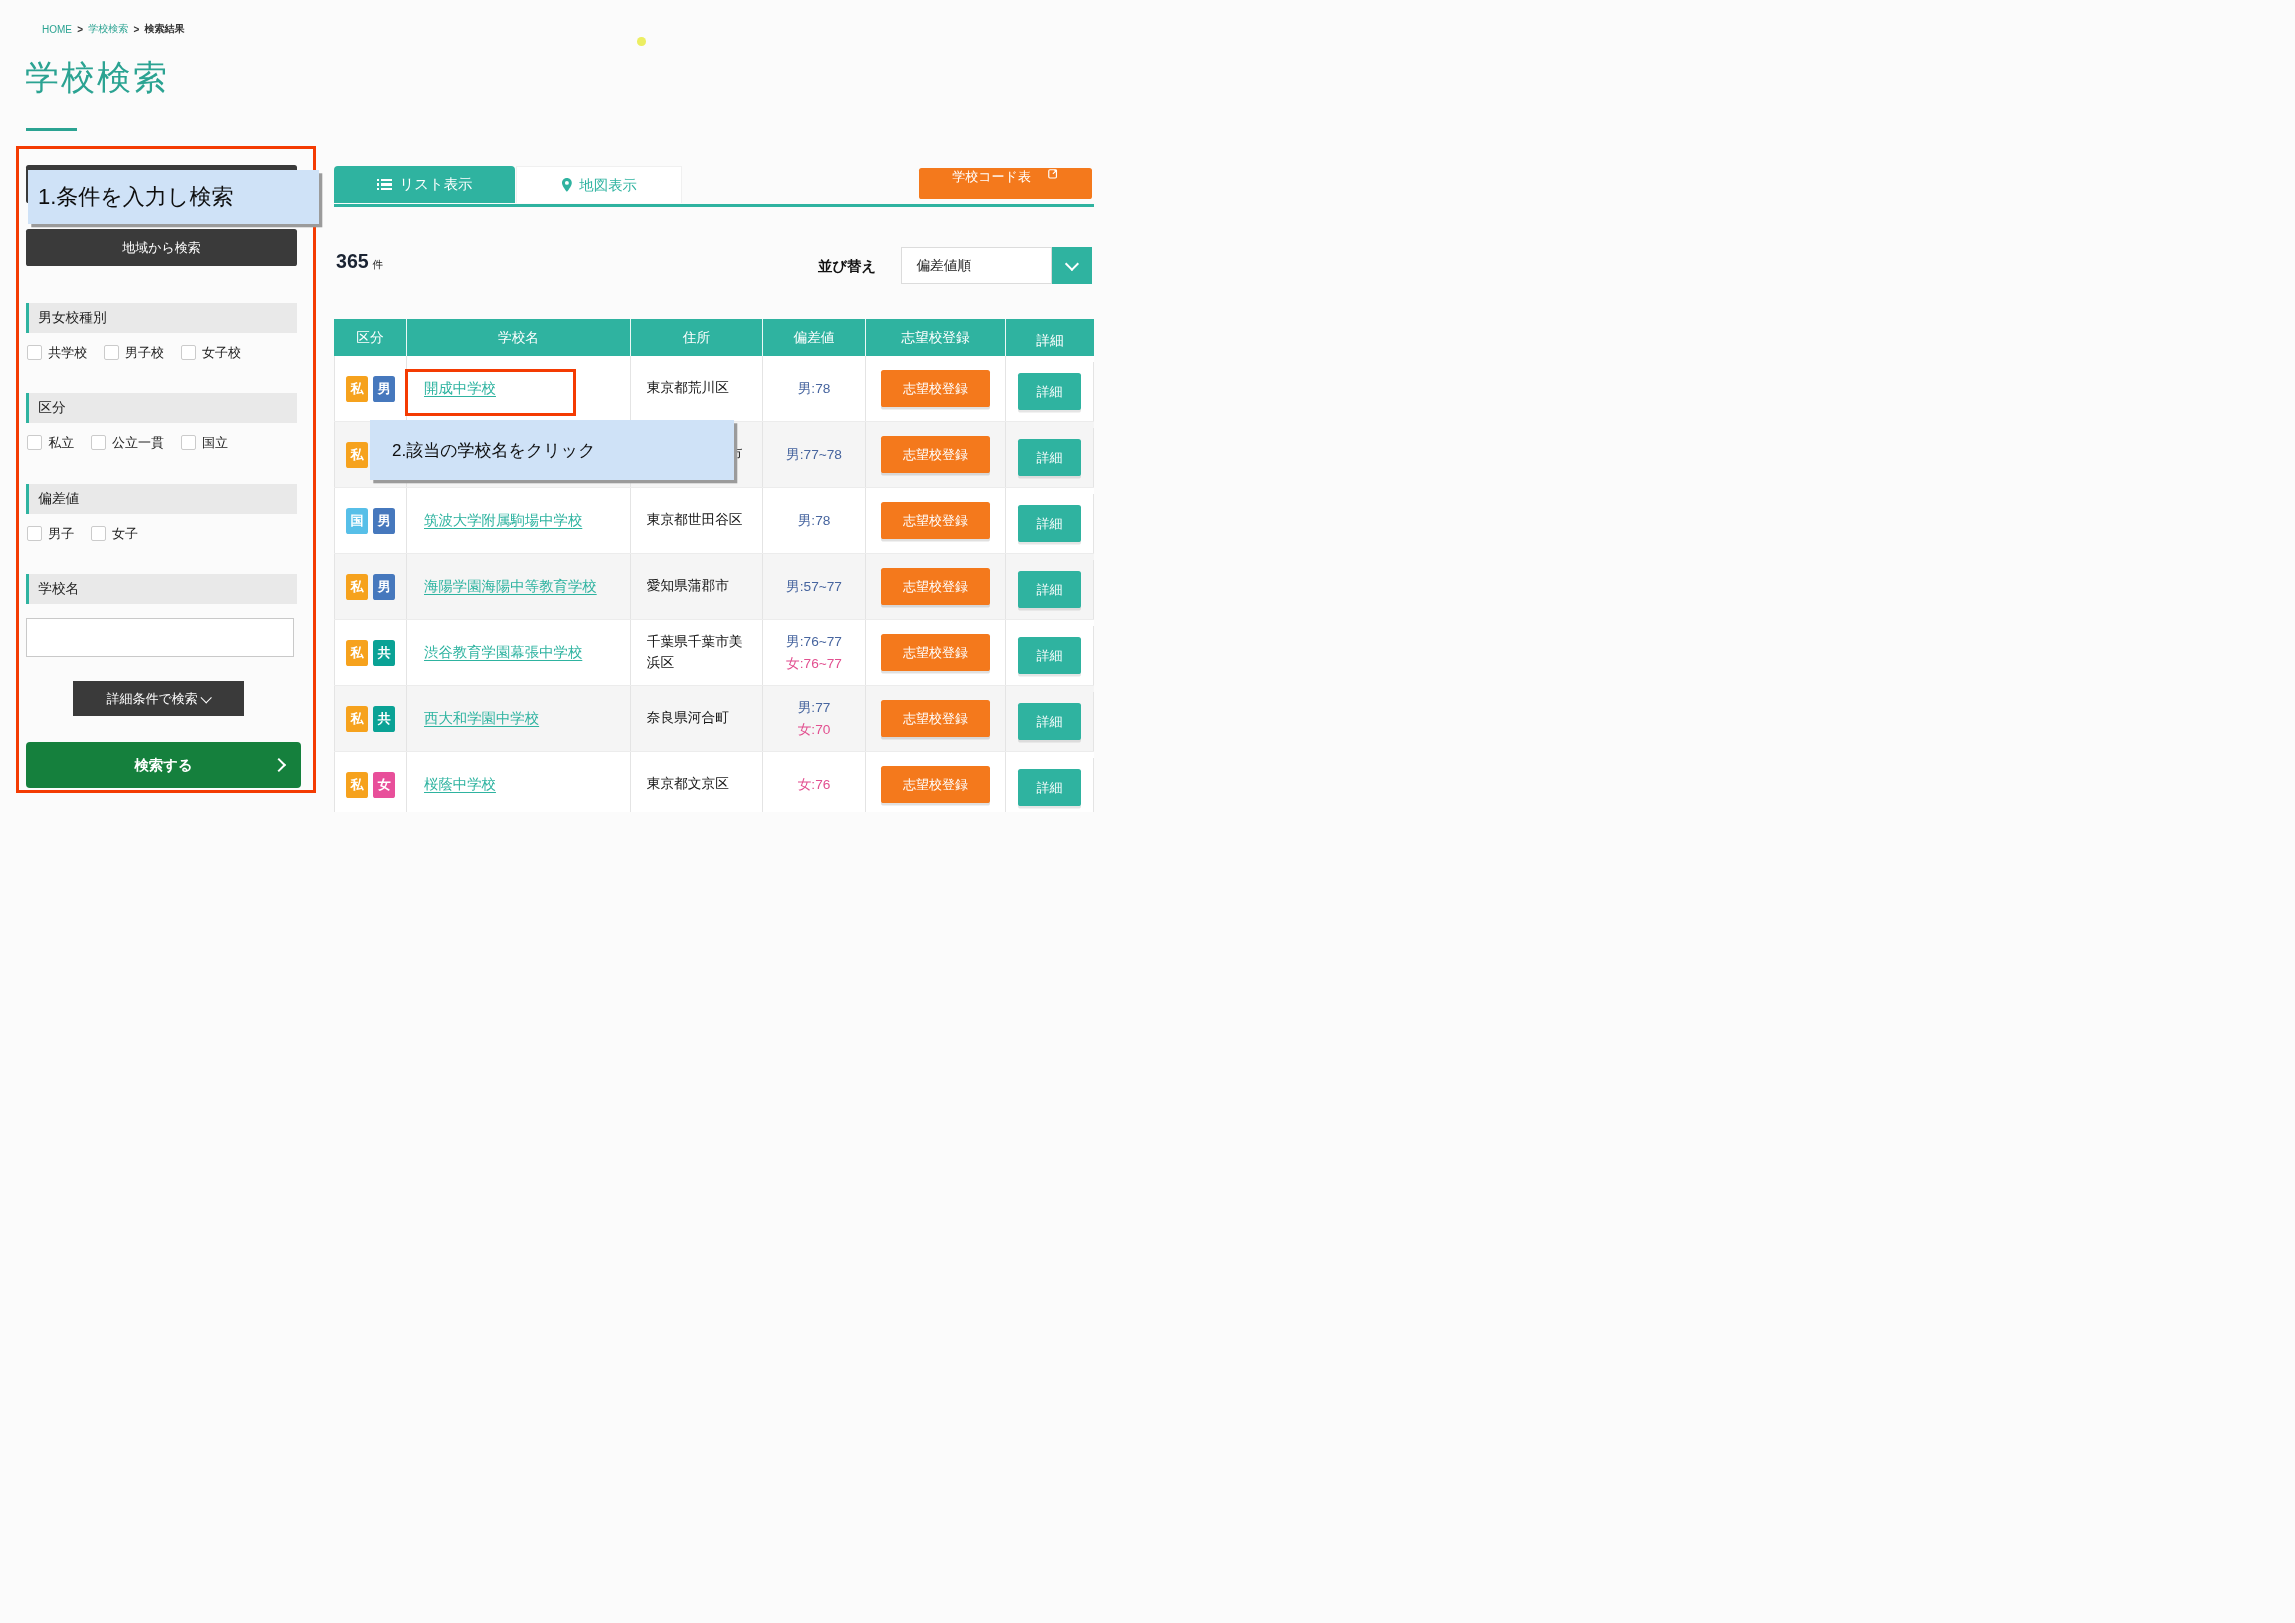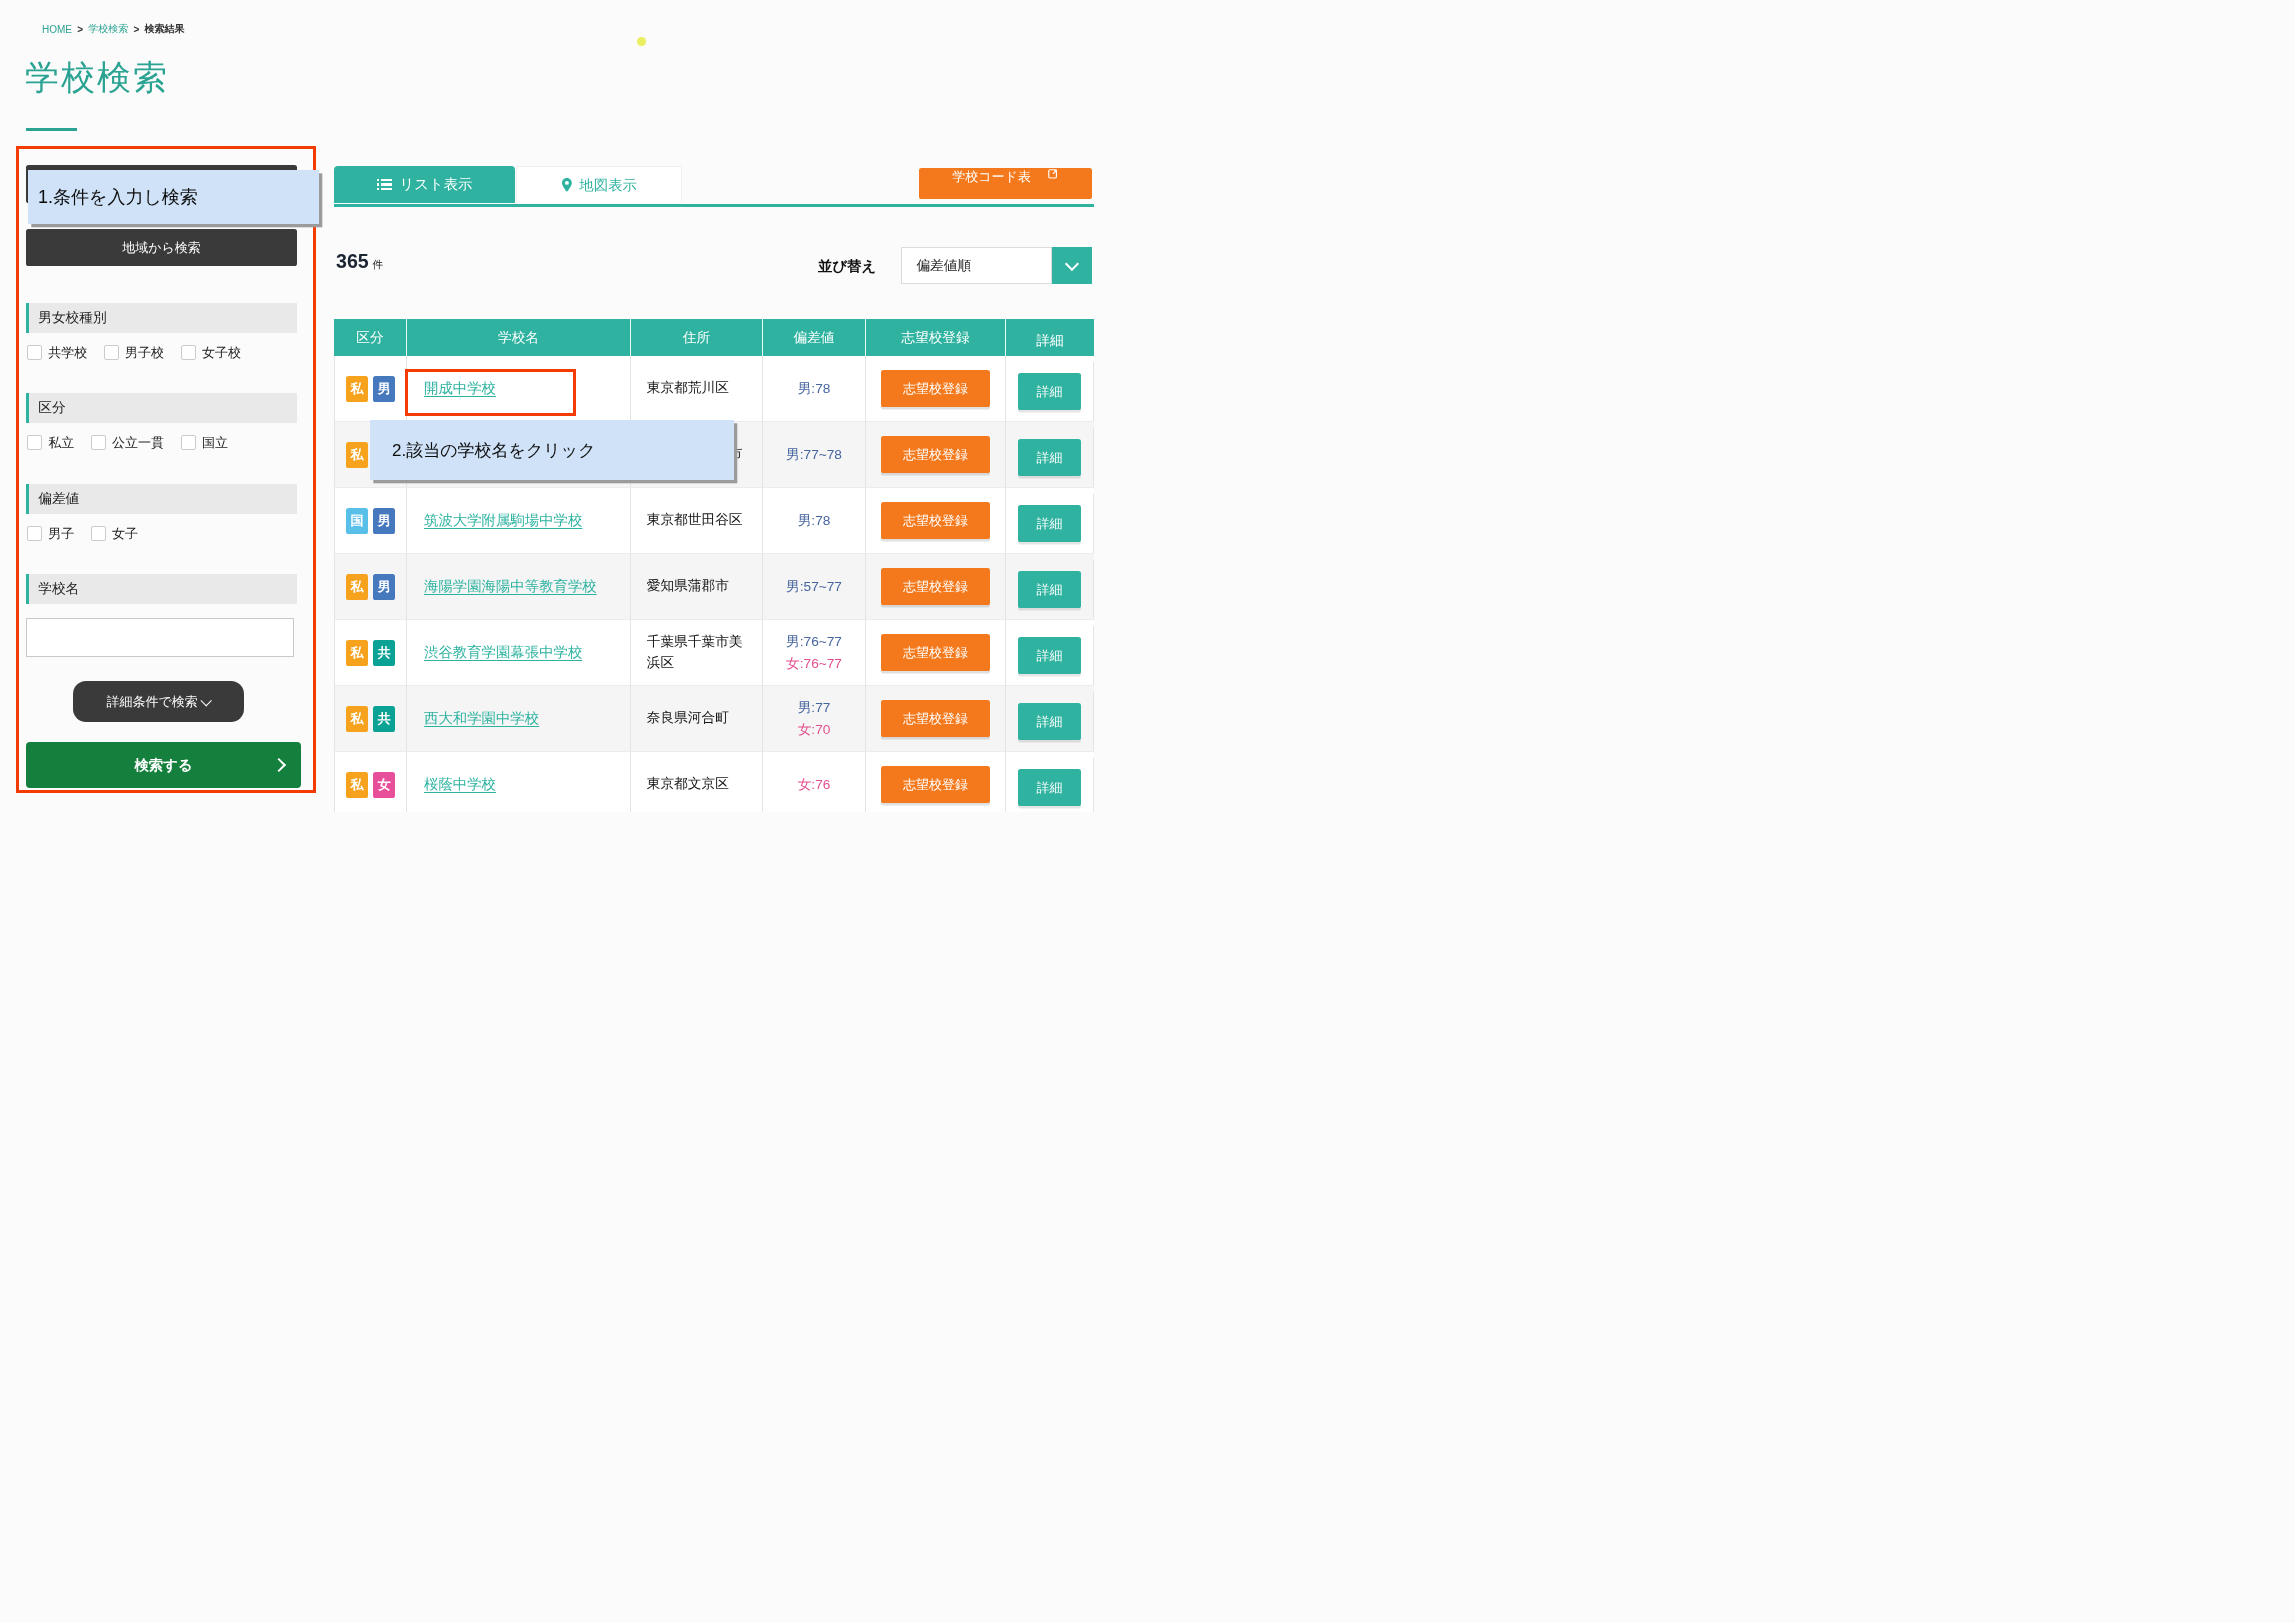--- a/index.html
+++ b/index.html
@@ -16,32 +16,32 @@
   
   .page-title{left:25px;top:55px;font-size:34px;color:#2ba392;letter-spacing:2px;font-weight:400;}
   .title-underline{left:26px;top:128px;width:51px;height:2.6px;background:#2ba392;}
   .dot-yellow{left:637px;top:37px;width:8.5px;height:8.5px;border-radius:50%;background:#ecee62;}
 
   
   .sidebar-outline{left:15.7px;top:146px;width:300px;height:647px;border:3.3px solid #f43b02;}
   .btn-dark{background:#3a3a3a;color:#fff;border-radius:2.6px;display:flex;align-items:center;justify-content:center;}
   .btn-hidden-dark{left:26px;top:165px;width:271px;height:38px;}
   .callout{background:#cfe2f7;box-shadow:3.3px 3.3px 0 #9b9b9b;color:#0d0d0d;display:flex;align-items:center;z-index:6;}
-  .callout-1{left:27.5px;top:170px;width:291px;height:54px;font-size:18px;padding-left:10.5px;text-align:center;}
+  .callout-1{left:27.5px;top:170px;width:291px;height:54px;font-size:22px;padding-left:10.5px;text-align:center;}
   .btn-region{left:26px;top:229px;width:271px;height:37px;font-size:13px;}
   .filter-group{position:absolute;left:26px;width:271px;box-sizing:border-box;}
   .group-header{height:30px;background:#e9e9e9;border-left:3.9px solid #2fb3a0;display:flex;align-items:center;
                 padding-left:9.2px;font-size:13.7px;color:#222;box-sizing:border-box;}
   .cb-row{display:flex;gap:17px;margin-top:10.5px;padding-left:1.3px;align-items:center;}
   .cb-item{display:flex;align-items:center;gap:5.9px;font-size:13px;color:#222;cursor:pointer;}
   .cb{width:13px;height:13px;background:#fff;border:1.3px solid #cbcbcb;border-radius:2px;}
   .schoolname-header{left:26px;top:574px;width:271px;}
   .school-input{left:26px;top:618px;width:268px;height:39px;background:#fff;border:0.7px solid #c9c9c9;
                 font-size:13.7px;padding:0 7.9px;}
-  .btn-advanced{left:73px;top:681px;width:171px;height:41px;border-radius:13px;font-size:13px;gap:5.2px;}
+  .btn-advanced{left:73px;top:681px;width:171px;height:35px;border-radius:0;font-size:13px;gap:5.2px;}
   .chev-down{width:6.5px;height:6.5px;border-left:1.3px solid #fff;border-bottom:1.3px solid #fff;
              transform:rotate(-45deg) translateY(-1.3px);display:inline-block;}
   .btn-search{left:26px;top:742px;width:275px;height:46px;background:#15803d;border-radius:3.9px;color:#fff;
               font-size:14.4px;font-weight:bold;display:flex;align-items:center;justify-content:center;}
   .chev-right{position:absolute;right:17px;width:7.9px;height:7.9px;border-top:2px solid #fff;border-right:2px solid #fff;
               transform:rotate(45deg);}
 
   
   .tab-list{left:334px;top:166px;width:181px;height:37px;background:#2fb3a0;border-radius:3.9px 3.9px 0 0;
             display:flex;align-items:center;justify-content:center;gap:7.9px;color:#fff;font-size:14.4px;}

